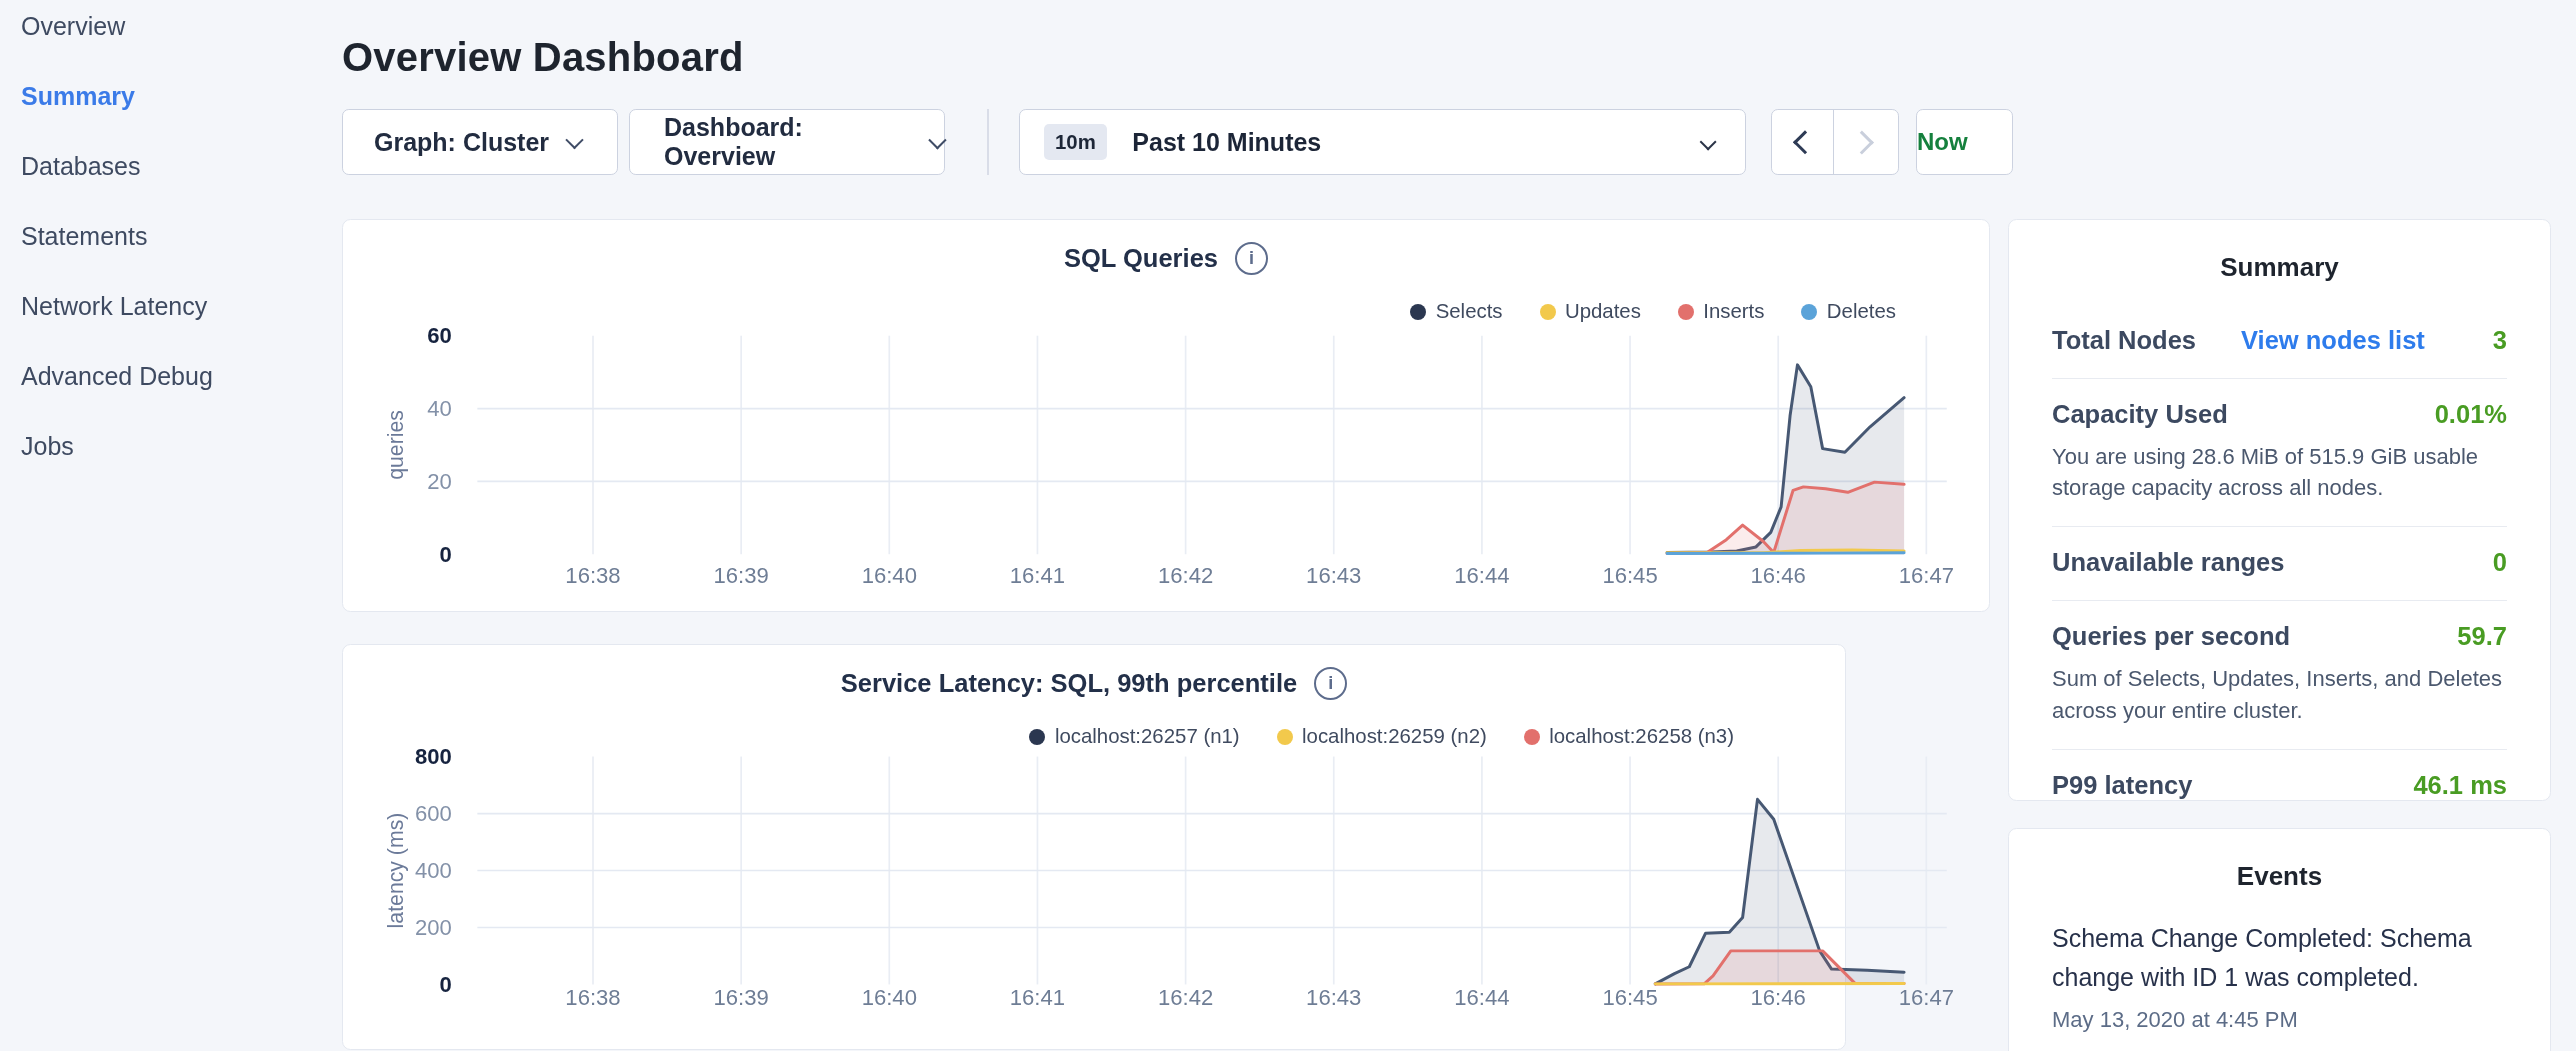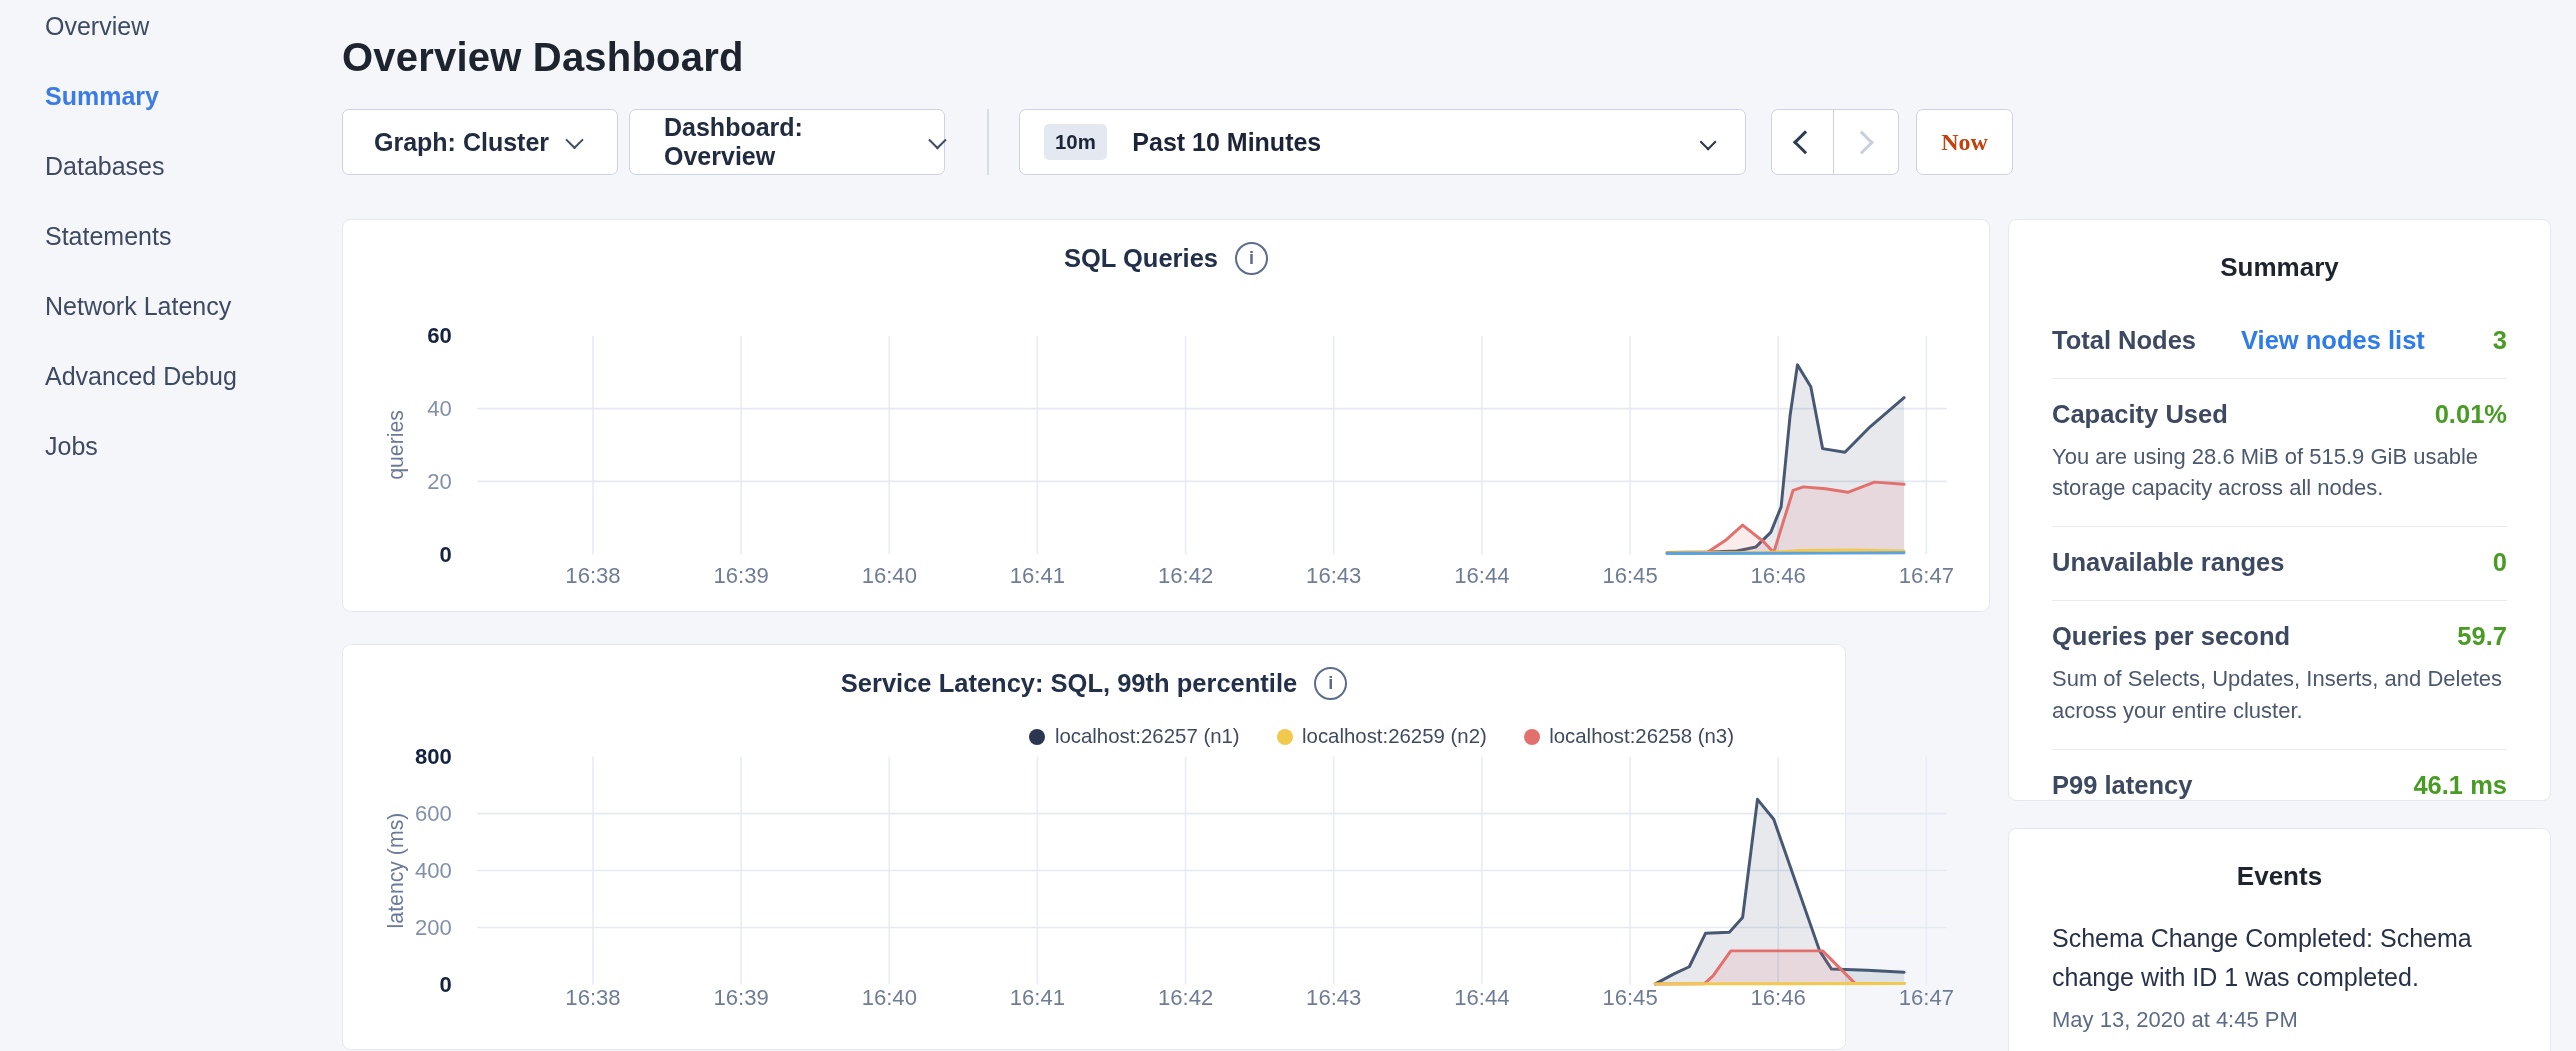--- a/index.html
+++ b/index.html
@@ -1,19 +1,19 @@
 <!DOCTYPE html>
 <html style="font-size:13.6px"><head>
 <meta charset="utf-8">
 <style>
   html,body{margin:0;padding:0;background:#f4f6fa;}
   body{width:2576px;height:1051px;overflow:hidden;position:relative;
        font-family:"Liberation Sans","DejaVu Sans",sans-serif;color:#3e4a61;}
   
-  .sidebar{position:absolute;left:0;top:0;width:340px;height:800px;padding-top:12px;box-sizing:border-box;padding-left:24px;}
+  .sidebar{position:absolute;left:0;top:0;width:340px;height:800px;padding-top:12px;box-sizing:border-box;}
   .side-item{height:70px;padding-left:21px;display:flex;align-items:flex-start;
              font-size:25px;color:#3e4a61;cursor:pointer;}
   .side-item.active{color:#3b7be8;font-weight:700;}
   
   .page-title{position:absolute;left:342px;top:8.5px;font-size:40px;font-weight:700;color:#1e242e;letter-spacing:0.2px;}
   .btn{box-sizing:border-box;position:absolute;top:109px;height:66px;background:#fff;
        border:1.7px solid #ccd2e0;border-radius:6.8px;display:flex;align-items:center;cursor:pointer;}
   .dd-label{font-size:25px;font-weight:700;color:#222c40;}
   .chev{display:inline-block;width:11px;height:11px;border:solid #3f4c66;border-width:0 2.6px 2.6px 0;
         transform:rotate(45deg) translate(-1.7px,-1.7px);margin-left:18.7px;}
@@ -22,21 +22,21 @@
               padding:6.8px 11px;margin-left:24px;}
   .time-label{font-size:25px;font-weight:700;color:#1c2537;margin-left:25.5px;}
   .time-chev{position:absolute;right:31px;width:10.2px;height:10.2px;border:solid #2a3347;border-width:0 2.1px 2.1px 0;
              transform:rotate(45deg);}
   .navgroup{position:absolute;left:1771px;top:109px;height:66px;display:flex;background:#fff;
             border:1.7px solid #ccd2e0;border-radius:6.8px;box-sizing:border-box;overflow:hidden;}
   .navbtn{width:61px;display:flex;align-items:center;justify-content:center;cursor:pointer;}
   .navbtn+.navbtn{border-left:1.7px solid #ccd2e0;}
   .chev-left{width:13.6px;height:13.6px;border:solid #2e3b55;border-width:3.4px 0 0 3.4px;transform:rotate(-45deg) translate(1.7px,1.7px);}
   .chev-right{width:13.6px;height:13.6px;border:solid #c9cfdc;border-width:3.4px 3.4px 0 0;transform:rotate(45deg) translate(-1.7px,1.7px);}
-  .now-label{font-size:24px;font-weight:700;color:#c2410c;width:100%;text-align:center;font-family:Liberation Serif, serif;}
+  .now-label{font-size:24px;font-weight:700;color:#15803d;width:100%;}
   
   .card{position:absolute;background:#fff;border:1.7px solid #e4e8f0;border-radius:8.5px;box-sizing:border-box;}
   #chart-card-0{left:342px;top:219px;width:1648px;height:393px;}
   #chart-card-1{left:342px;top:644px;width:1504px;height:406px;}
   .chart-title-row{position:absolute;top:22px;left:0;width:100%;display:flex;align-items:center;justify-content:center;gap:17px;}
   .chart-title{font-size:25.5px;font-weight:700;color:#233049;}
   .info-icon{width:29px;height:29px;border:2.6px solid #5d6c8c;border-radius:50%;display:inline-flex;
              align-items:center;justify-content:center;font-size:18px;font-weight:700;color:#5d6c8c;cursor:pointer;}
   .legend{position:absolute;top:80px;display:flex;gap:37px;align-items:center;}
   .legend-item{display:flex;align-items:center;gap:9.4px;cursor:pointer;}
@@ -103,20 +103,38 @@
 
 <div class="btn" style="left:1916px;width:97px;">
   <span class="now-label">Now</span>
 </div>
 
 <div class="card" id="chart-card-0">
   <div class="chart-title-row">
     <span class="chart-title">SQL Queries</span>
     <span class="info-icon">i</span>
   </div>
+  <div class="legend" style="right:93px;" id="legend-0">
+      <span class="legend-item">
+        <span class="legend-dot" style="background: rgb(43, 55, 80);"></span>
+        <span class="legend-label">Selects</span>
+      </span>
+      <span class="legend-item">
+        <span class="legend-dot" style="background: rgb(242, 201, 76);"></span>
+        <span class="legend-label">Updates</span>
+      </span>
+      <span class="legend-item">
+        <span class="legend-dot" style="background: rgb(226, 112, 108);"></span>
+        <span class="legend-label">Inserts</span>
+      </span>
+      <span class="legend-item">
+        <span class="legend-dot" style="background: rgb(91, 163, 217);"></span>
+        <span class="legend-label">Deletes</span>
+      </span>
+    </div>
   <svg class="chart-svg" id="svg-0" width="1648" height="291" viewBox="0 0 1938 342">
       <line x1="294" y1="16" x2="294" y2="273" stroke="#e9edf4" stroke-width="2"></line>
       <text x="294" y="307" text-anchor="middle" font-size="26" fill="#6e7d95" font-family="Liberation Sans, DejaVu Sans, sans-serif">16:38</text>
       <line x1="468.22" y1="16" x2="468.22" y2="273" stroke="#e9edf4" stroke-width="2"></line>
       <text x="468.22" y="307" text-anchor="middle" font-size="26" fill="#6e7d95" font-family="Liberation Sans, DejaVu Sans, sans-serif">16:39</text>
       <line x1="642.44" y1="16" x2="642.44" y2="273" stroke="#e9edf4" stroke-width="2"></line>
       <text x="642.44" y="307" text-anchor="middle" font-size="26" fill="#6e7d95" font-family="Liberation Sans, DejaVu Sans, sans-serif">16:40</text>
       <line x1="816.66" y1="16" x2="816.66" y2="273" stroke="#e9edf4" stroke-width="2"></line>
       <text x="816.66" y="307" text-anchor="middle" font-size="26" fill="#6e7d95" font-family="Liberation Sans, DejaVu Sans, sans-serif">16:41</text>
       <line x1="990.88" y1="16" x2="990.88" y2="273" stroke="#e9edf4" stroke-width="2"></line>

